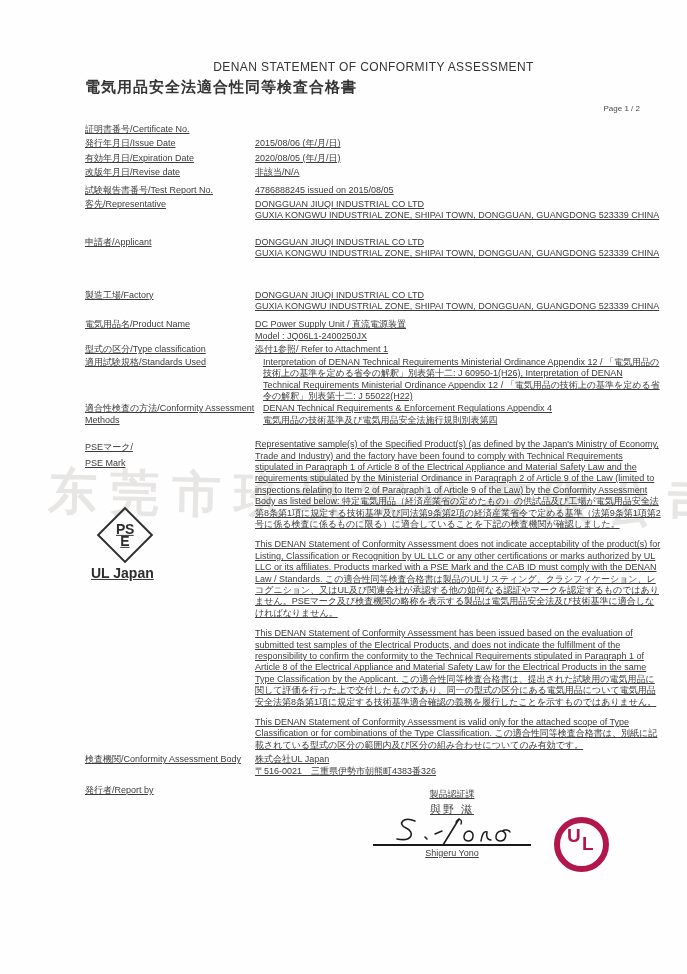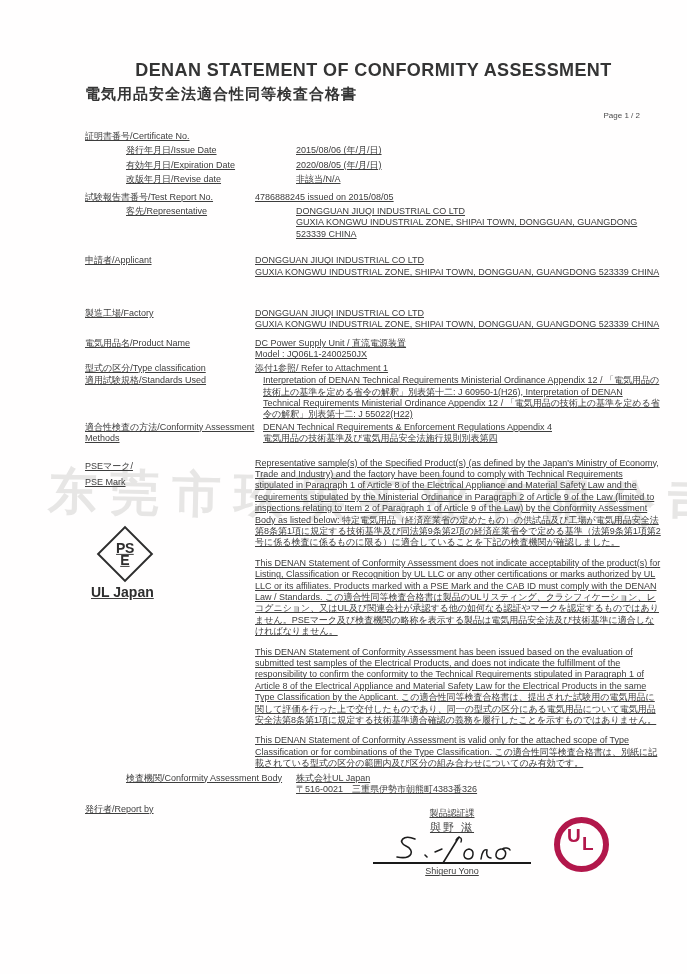--- a/index.html
+++ b/index.html
@@ -9,30 +9,30 @@
     position:relative; width:687px; height:974px; margin:0 auto;
     background:#fffefe; overflow:hidden;
   }
   .content { position:relative; z-index:2; padding:60px 25px 0 85px; }
   .watermark {
     position:absolute; z-index:1; top:466px; left:48px;
     font-size:49px; font-weight:bold; letter-spacing:13px; white-space:nowrap;
     color:#e7e6e5; transform:rotate(1.2deg);
     user-select:none;
   }
-  .title-en { text-align:center; font-size:18px; font-weight:bold; color:#343434; letter-spacing:0.4px; }
+  .title-en { text-align:center; font-size:12px; font-weight:normal; color:#343434; letter-spacing:0.4px; }
   .title-ja { text-align:left; font-size:15px; font-weight:bold; color:#343434; margin-top:4px; letter-spacing:1px; }
   .page-num { text-align:right; font-size:8px; color:#4a4a4a; margin-top:7px; padding-right:22px; }
 
   .row { display:flex; align-items:flex-start; font-size:9px; line-height:11.4px;text-decoration:underline; }
   .row .label { width:170px; flex:0 0 170px; color:#3d3d3d; }
   .row .value { flex:1; color:#3d3d3d; }
   .ml { white-space:pre-line; }
 
-  .mt3 { margin-top:3px;margin-left:41px; } .mt6 { margin-top:6px; } .mt8 { margin-top:8px; }
+  .mt3 { margin-top:3px; } .mt6 { margin-top:6px; } .mt8 { margin-top:8px; }
   .mt13 { margin-top:13px; } .mt15 { margin-top:15px; } .mt30 { margin-top:30px; }
   .mt7 { margin-top:7px; } .mt2 { margin-top:2px; } .mt1 { margin-top:1px;gap:8px; }
   .first-row { margin-top:11px; }
 
   .para { margin-bottom:9px; }
   .para:last-child { margin-bottom:0; }
 
   
   .pse-logo-wrap { margin-top:44px; margin-left:6px; width:90px; }
   .pse-diamond {

